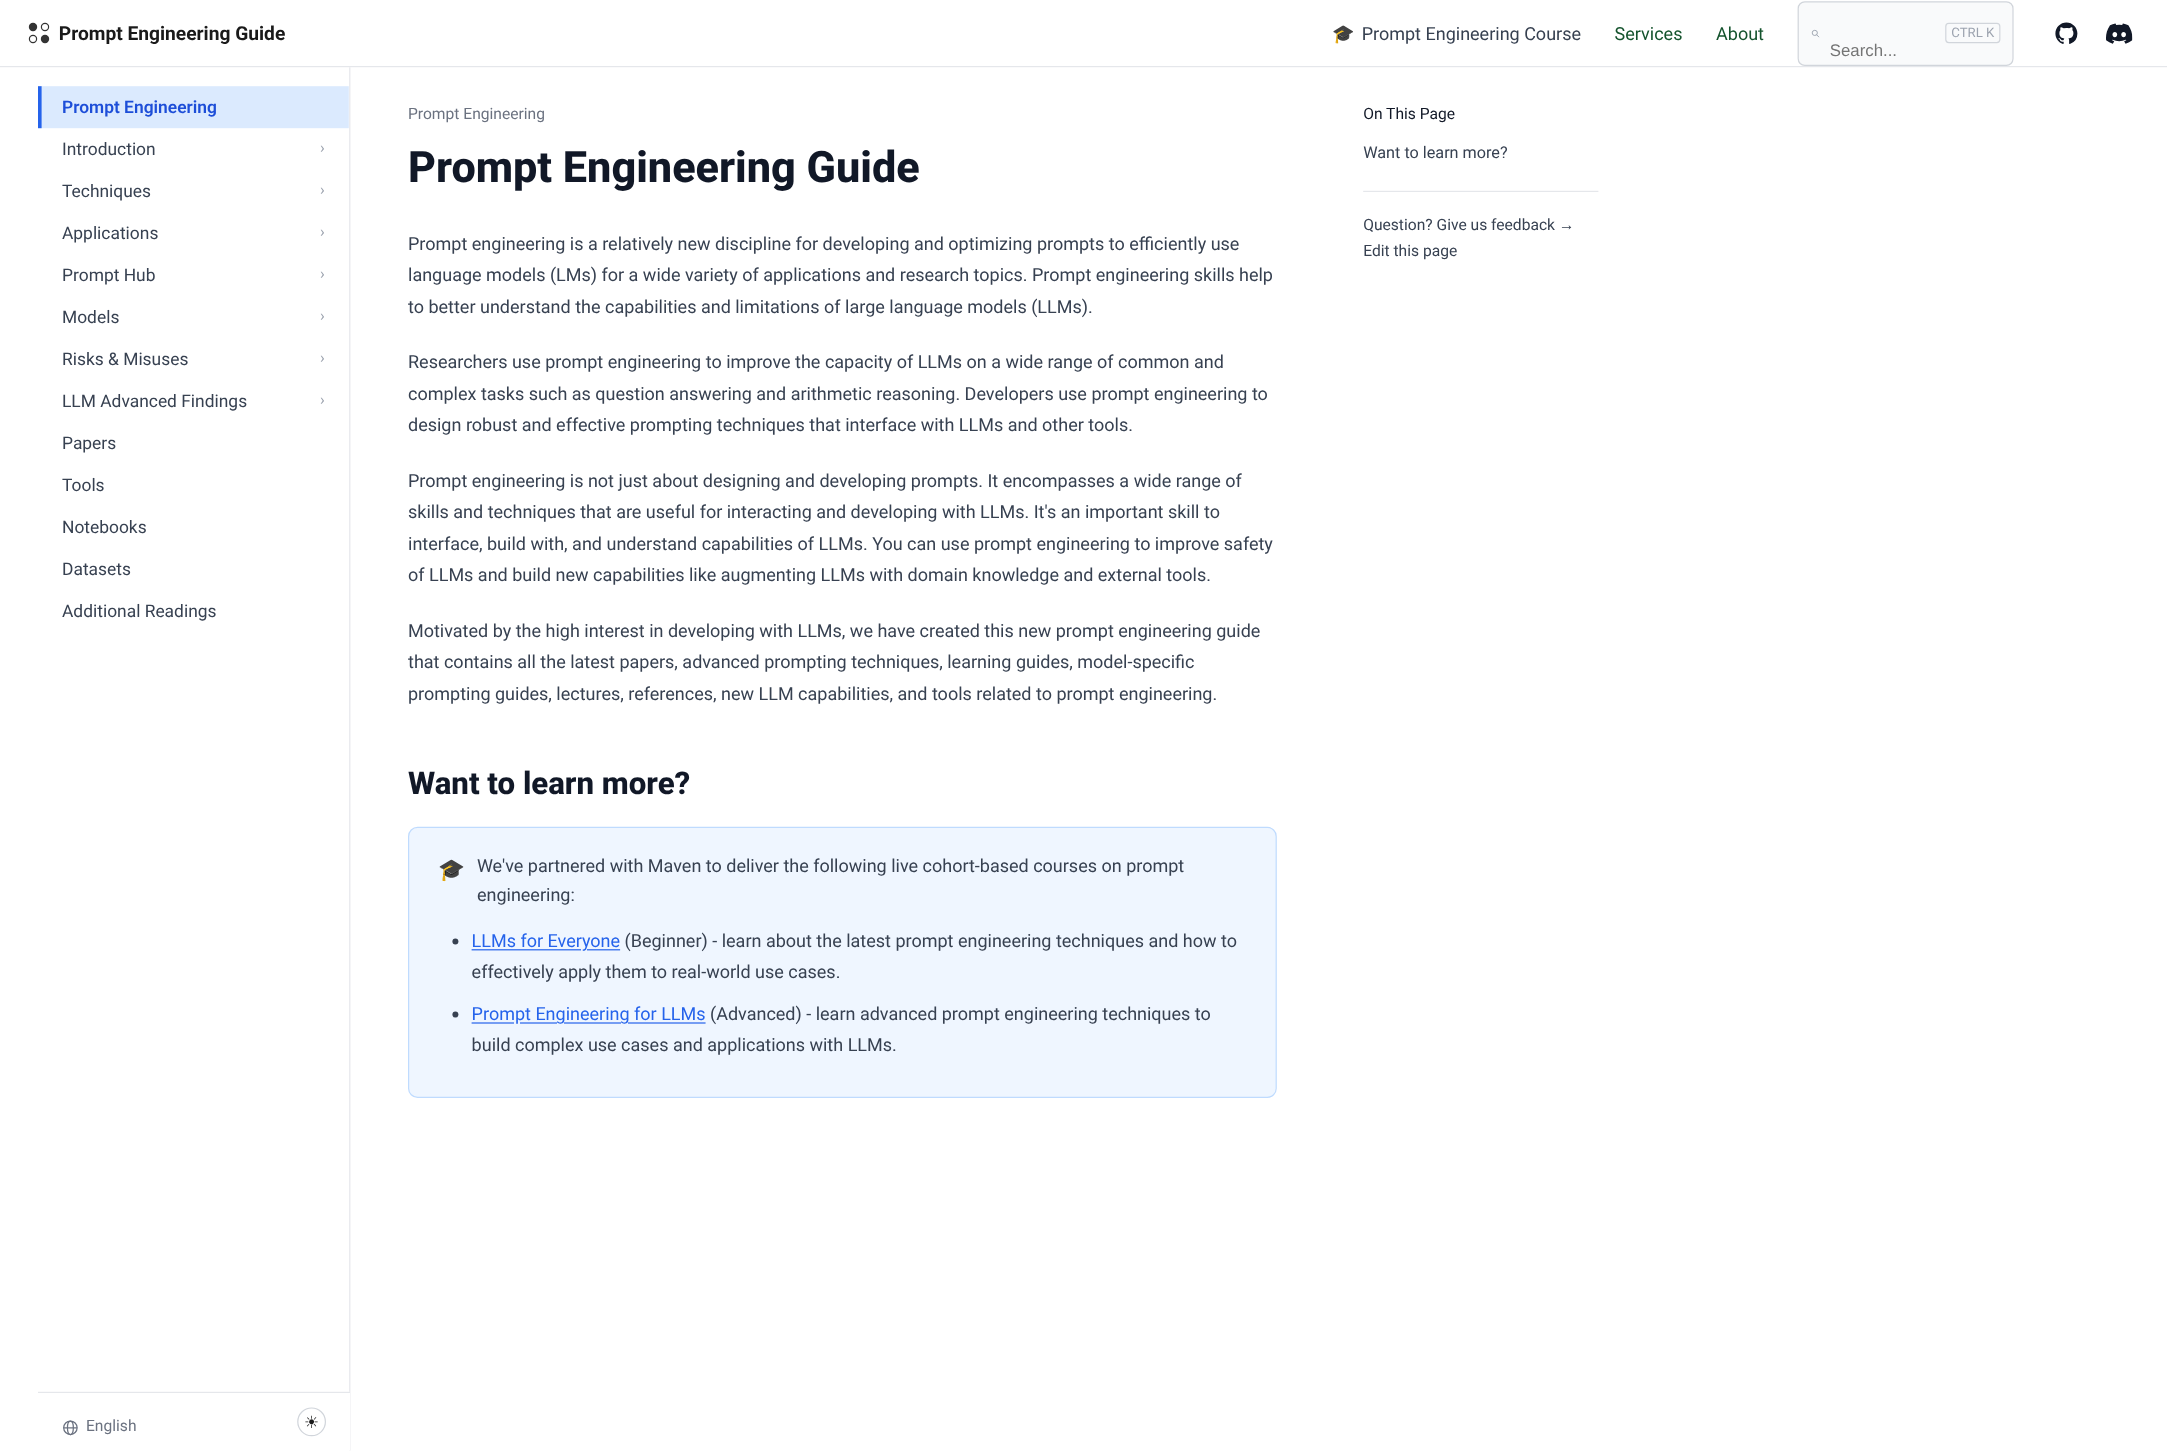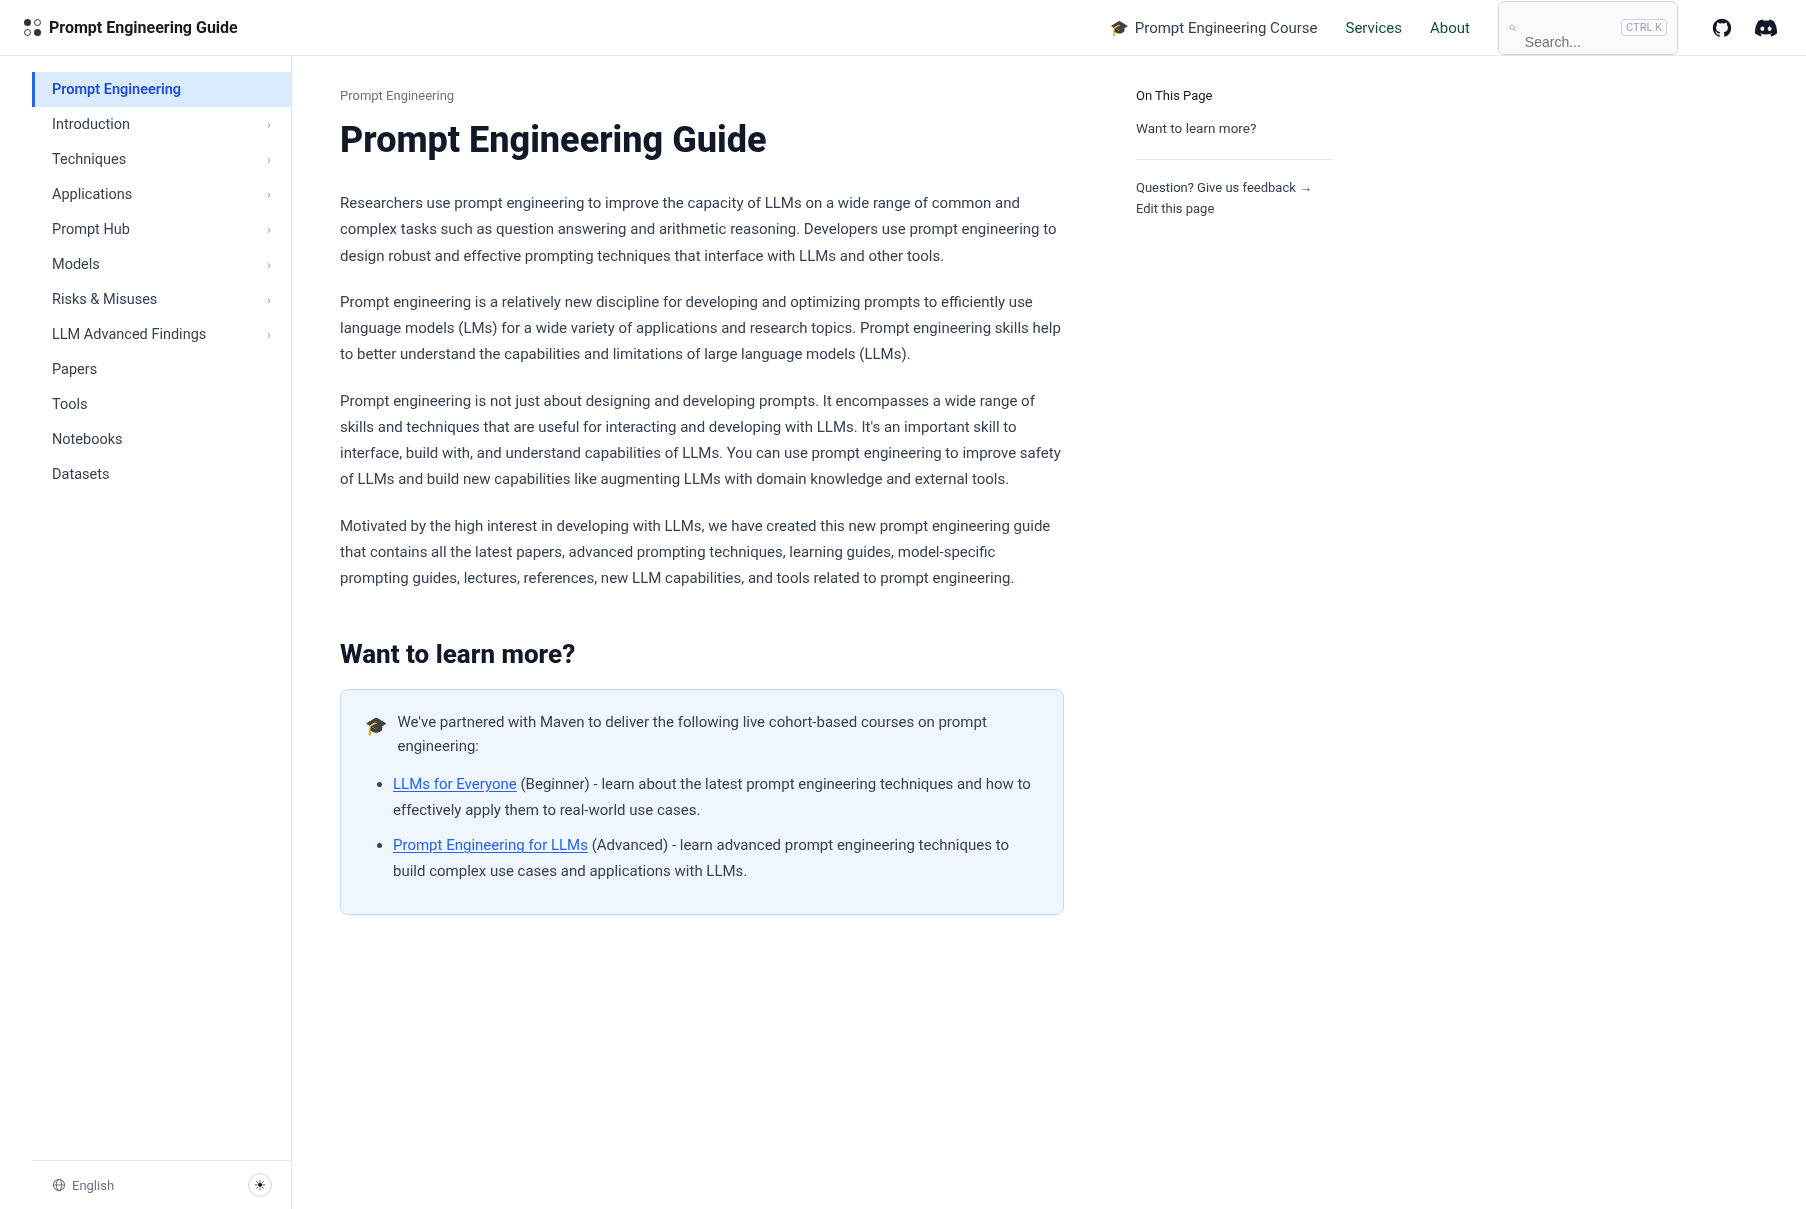--- a/index.html
+++ b/index.html
@@ -143,21 +143,21 @@
     .sidebar-chevron {
       color: #9ca3af;
       font-size: 13px;
     }
     .sidebar-footer {
       position: absolute;
       bottom: 0;
       width: 260px;
       padding: 12px 20px;
       display: flex;
-      align-items: center;
+      align-items: flex-end;
       justify-content: space-between;
       border-top: 1px solid #e5e7eb;
       background: #fff;
     }
     .sidebar-footer-lang {
       display: flex;
       align-items: center;
       gap: 6px;
       font-size: 13px;
       color: #6b7280;
@@ -377,40 +377,43 @@
         </div>
         <div class="sidebar-item">
           <span>Tools</span>
         </div>
         <div class="sidebar-item">
           <span>Notebooks</span>
         </div>
         <div class="sidebar-item">
           <span>Datasets</span>
         </div>
+        <div class="sidebar-item">
+          <span>Additional Readings</span>
+        </div>
       </div>
     <div class="sidebar-footer">
       <div class="sidebar-footer-lang">
         <svg width="14" height="14" viewBox="0 0 20 20" fill="none">
           <circle cx="10" cy="10" r="8" stroke="#6b7280" stroke-width="1.5"></circle>
           <ellipse cx="10" cy="10" rx="3.5" ry="8" stroke="#6b7280" stroke-width="1.5"></ellipse>
           <line x1="2" y1="10" x2="18" y2="10" stroke="#6b7280" stroke-width="1.5"></line>
         </svg>
         <span>English</span>
       </div>
       <div class="sidebar-footer-theme">☀</div>
     </div>
   </aside>
 
   <main class="main-content">
     <div class="breadcrumb">Prompt Engineering</div>
     <h1 class="page-title">Prompt Engineering Guide</h1>
     <div class="content-body" id="content-paragraphs">
+        <p>Prompt engineering is a relatively new discipline for developing and optimizing prompts to efficiently use language models (LMs) for a wide variety of applications and research topics. Prompt engineering skills help to better understand the capabilities and limitations of large language models (LLMs).</p>
         <p>Researchers use prompt engineering to improve the capacity of LLMs on a wide range of common and complex tasks such as question answering and arithmetic reasoning. Developers use prompt engineering to design robust and effective prompting techniques that interface with LLMs and other tools.</p>
-        <p>Prompt engineering is a relatively new discipline for developing and optimizing prompts to efficiently use language models (LMs) for a wide variety of applications and research topics. Prompt engineering skills help to better understand the capabilities and limitations of large language models (LLMs).</p>
         <p>Prompt engineering is not just about designing and developing prompts. It encompasses a wide range of skills and techniques that are useful for interacting and developing with LLMs. It's an important skill to interface, build with, and understand capabilities of LLMs. You can use prompt engineering to improve safety of LLMs and build new capabilities like augmenting LLMs with domain knowledge and external tools.</p>
         <p>Motivated by the high interest in developing with LLMs, we have created this new prompt engineering guide that contains all the latest papers, advanced prompting techniques, learning guides, model-specific prompting guides, lectures, references, new LLM capabilities, and tools related to prompt engineering.</p>
       </div>
 
     <h2 class="section-heading">Want to learn more?</h2>
     <div class="callout-box">
       <div class="callout-header">
         <span class="callout-icon">🎓</span>
         <span>We've partnered with Maven to deliver the following live cohort-based courses on prompt engineering:</span>
       </div>

